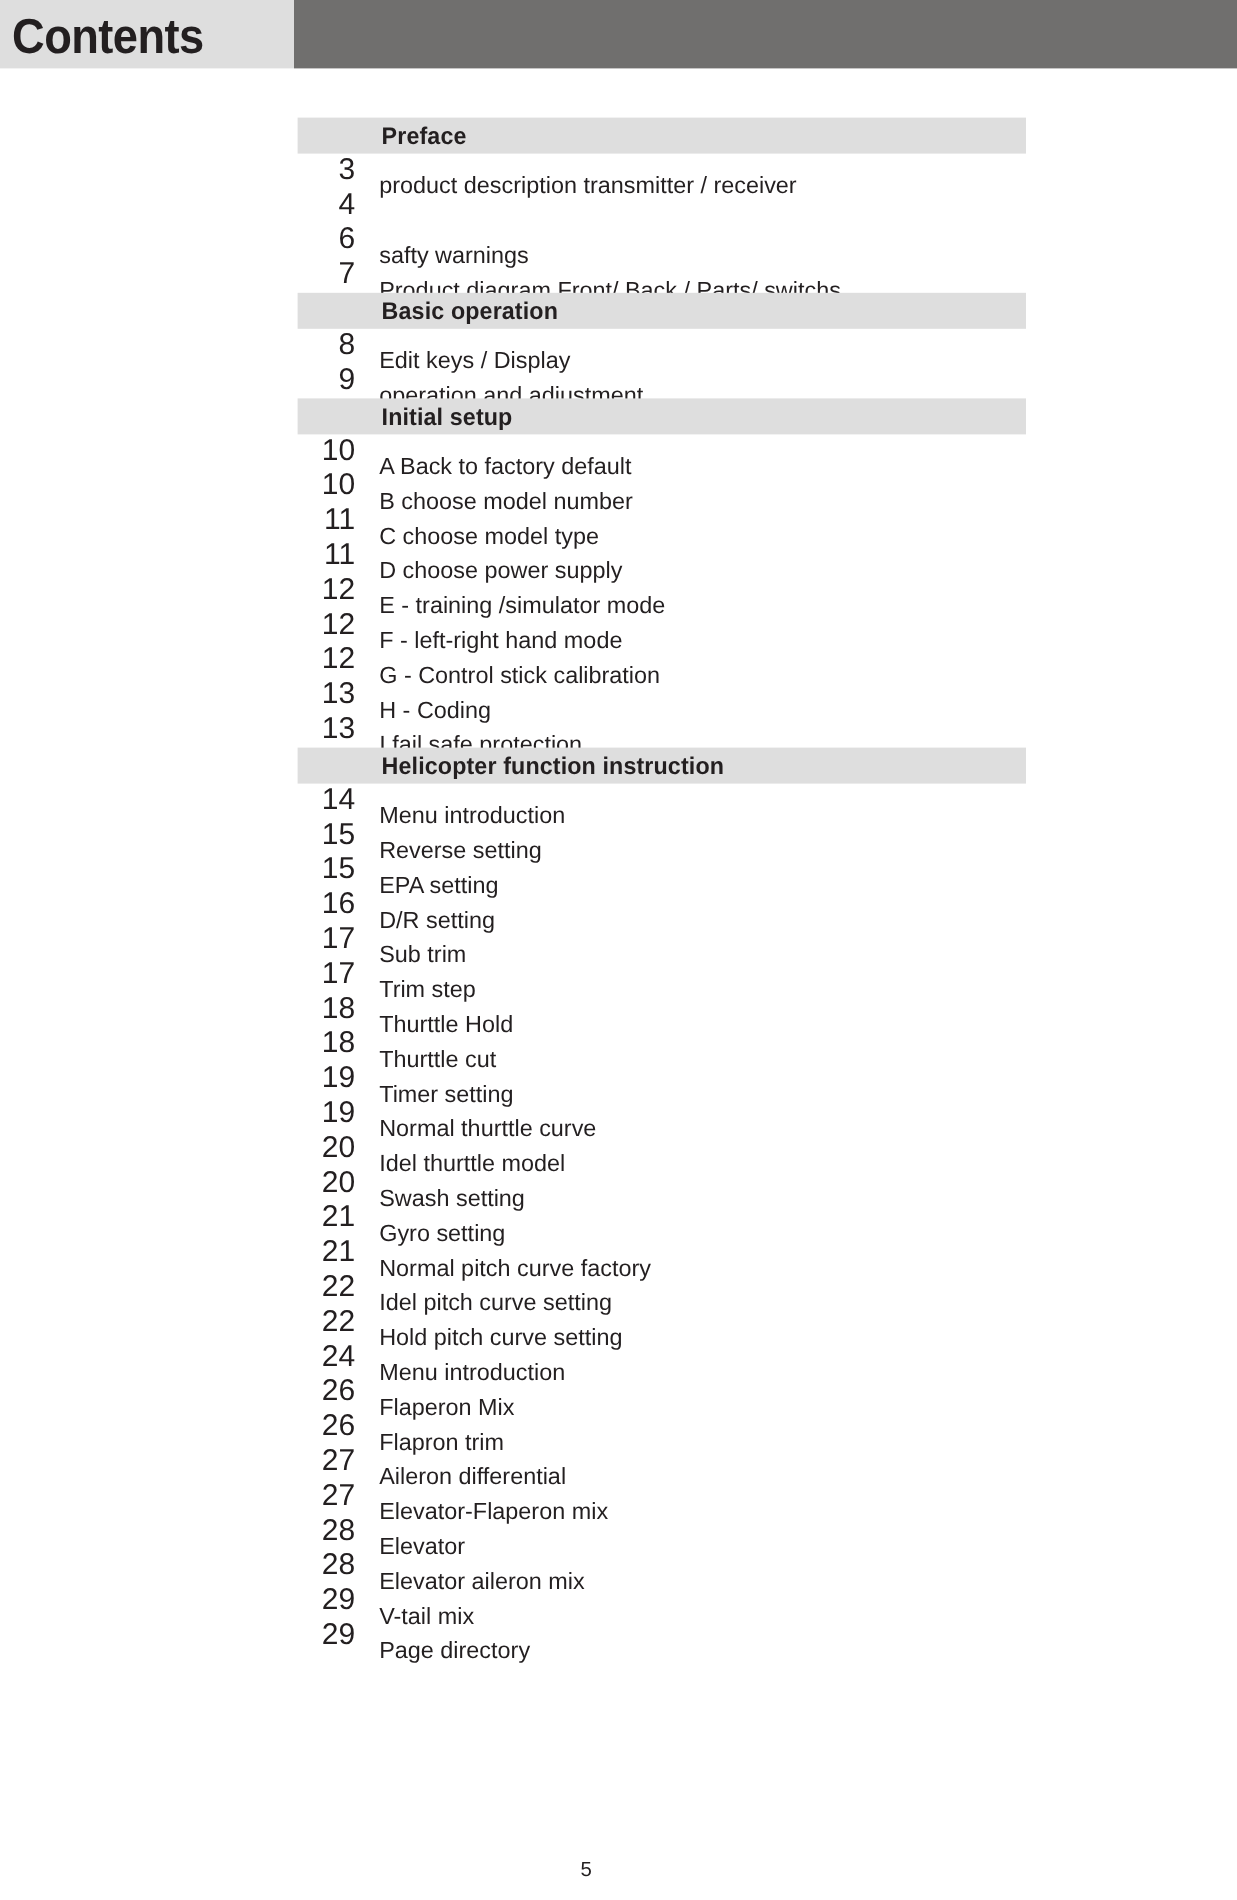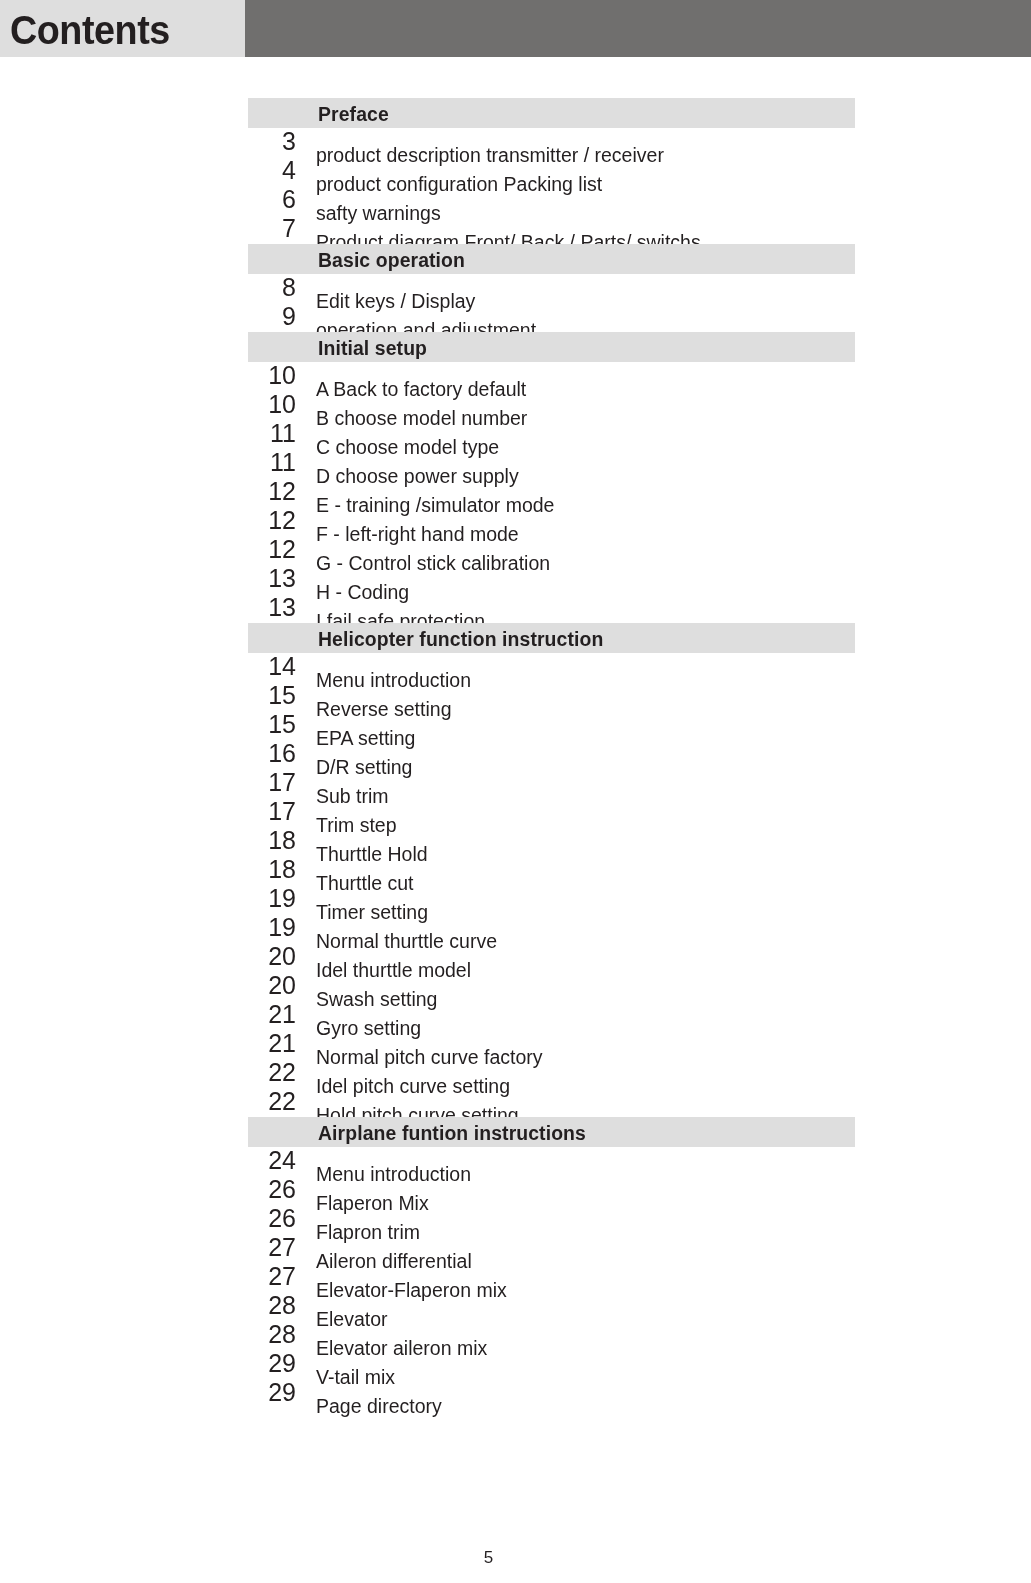--- a/index.html
+++ b/index.html
@@ -142,21 +142,20 @@
 <div class="toc" id="toc-root">
     <div class="section-band">
       <span class="section-label">Preface</span>
     </div>
     <div class="entry">
       <span class="page-num">3</span>
       <span class="entry-title">product description  transmitter / receiver</span>
     </div>
     <div class="entry">
       <span class="page-num">4</span>
-      <span class="entry-title">product configuration  Packing list</span>
     </div>
     <div class="entry">
       <span class="page-num">6</span>
       <span class="entry-title">safty warnings</span>
     </div>
     <div class="entry">
       <span class="page-num">7</span>
       <span class="entry-title">Product diagram  Front/ Back / Parts/ switchs</span>
     </div>
     <div class="section-band">
@@ -268,23 +267,20 @@
       <span class="page-num">21</span>
       <span class="entry-title">Normal pitch curve factory</span>
     </div>
     <div class="entry">
       <span class="page-num">22</span>
       <span class="entry-title">Idel pitch curve setting</span>
     </div>
     <div class="entry">
       <span class="page-num">22</span>
       <span class="entry-title">Hold pitch curve setting</span>
-    </div>
-    <div class="section-band">
-      <span class="section-label">Airplane funtion instructions</span>
     </div>
     <div class="entry">
       <span class="page-num">24</span>
       <span class="entry-title">Menu introduction</span>
     </div>
     <div class="entry">
       <span class="page-num">26</span>
       <span class="entry-title">Flaperon Mix</span>
     </div>
     <div class="entry">

